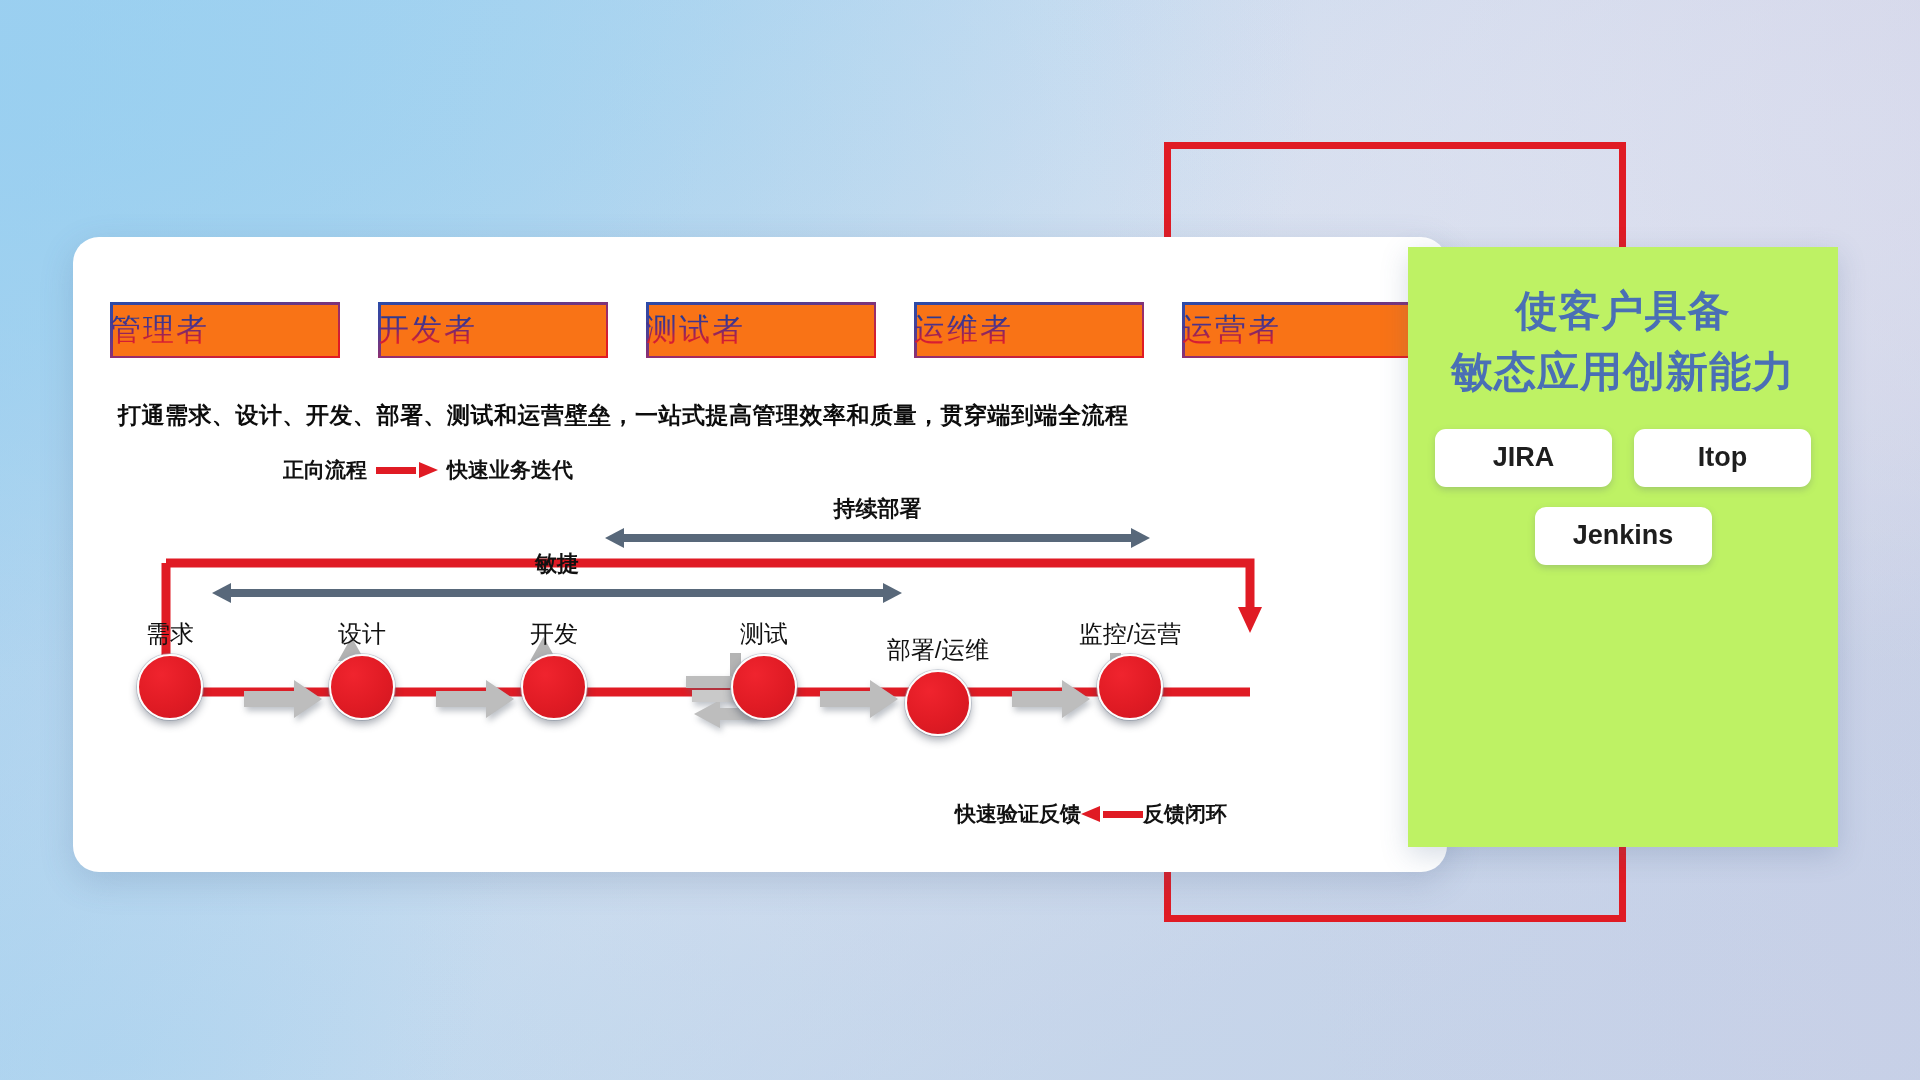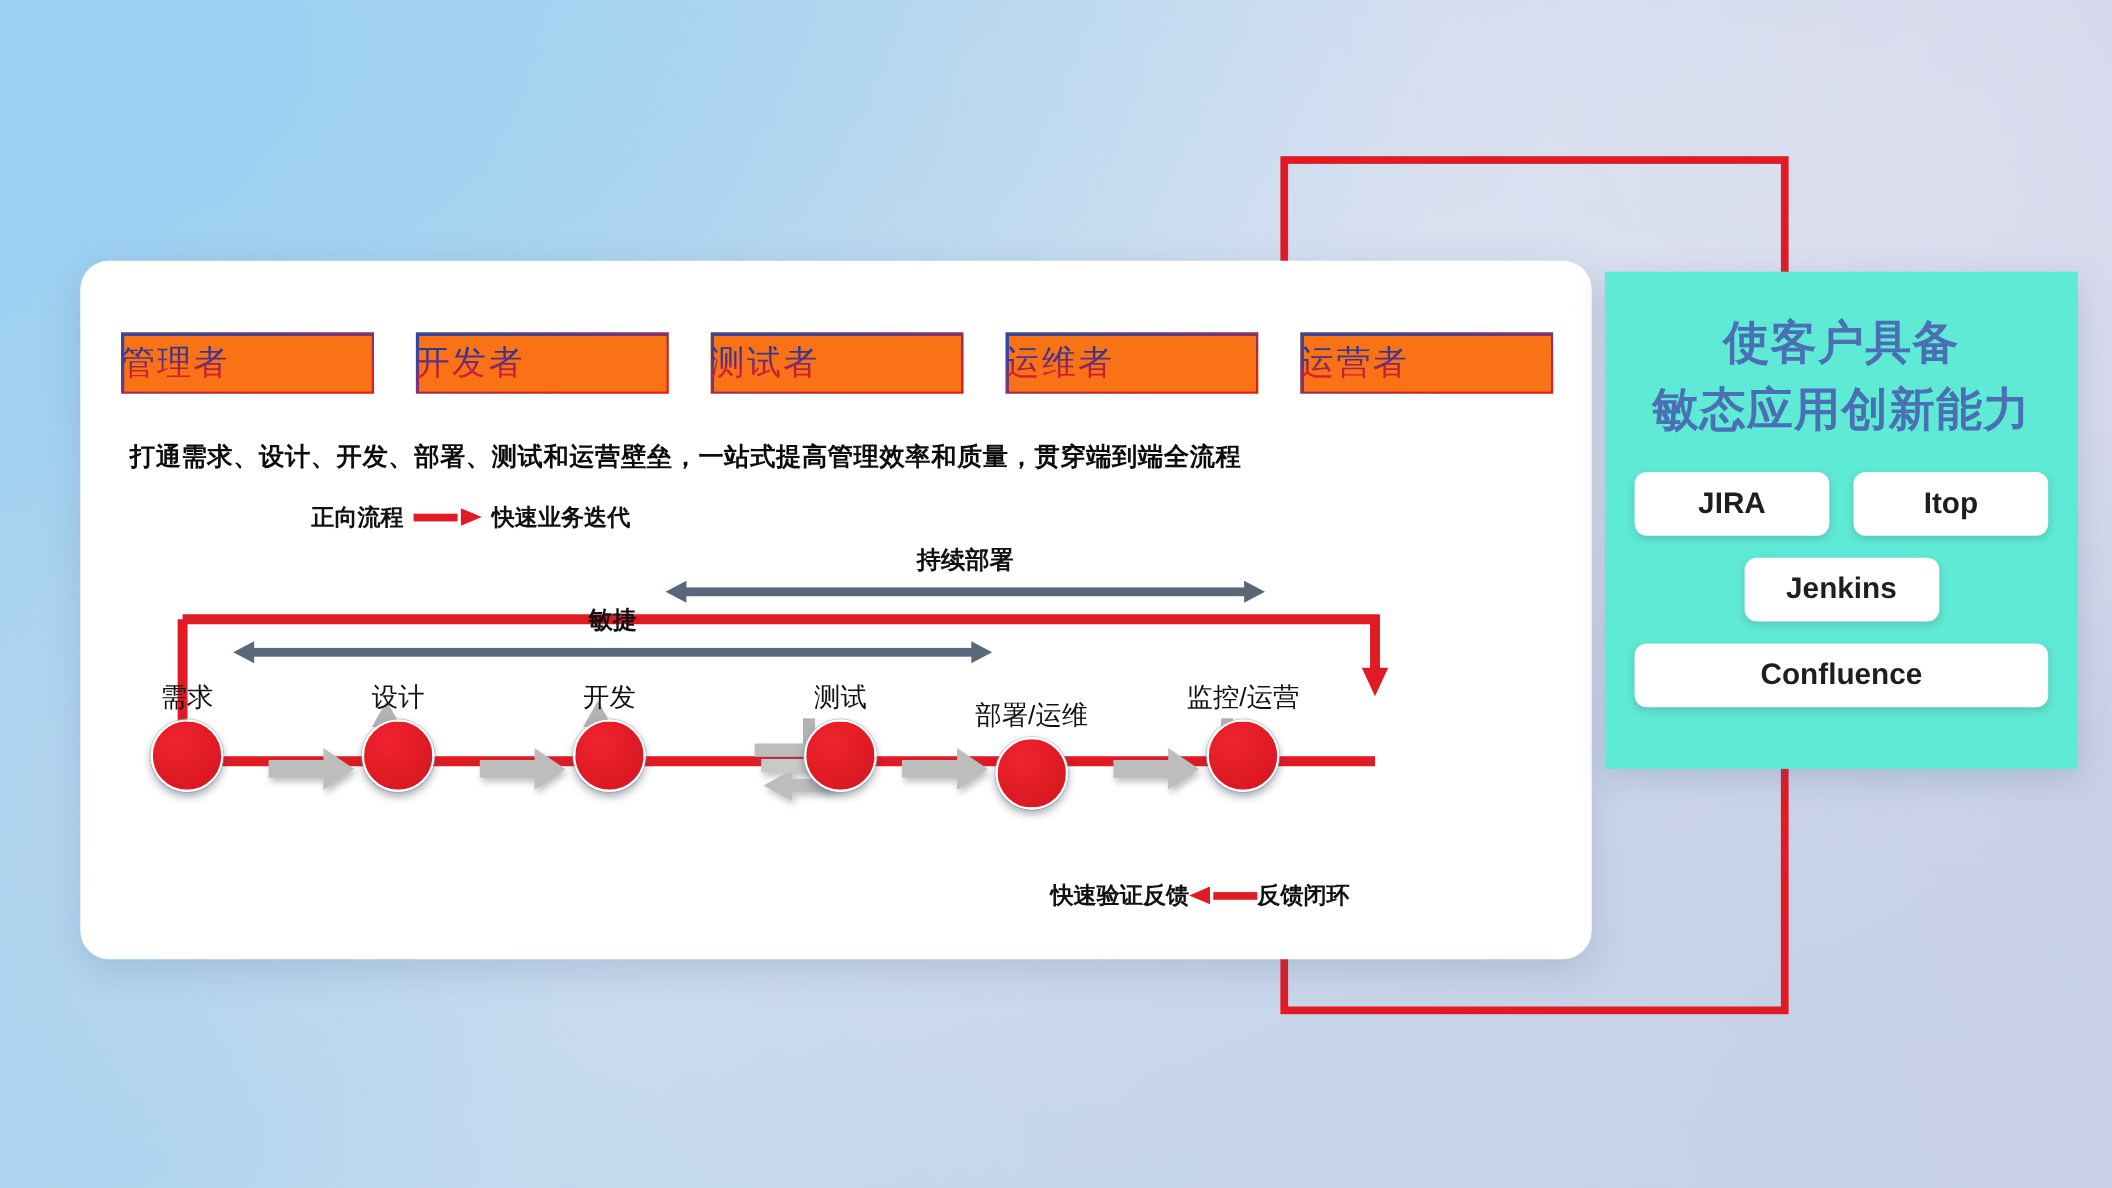--- a/index.html
+++ b/index.html
@@ -89,22 +89,22 @@
   .gray-arrow{position:absolute;top:62px;width:78px;height:38px;
     filter:drop-shadow(2px 4px 3px rgba(90,100,115,.40));}
   .gray-arrow svg{display:block;}
   #u-turn{position:absolute;top:52px;left:574px;width:104px;height:64px;
     filter:drop-shadow(2px 4px 3px rgba(90,100,115,.38));}
 
   
   #legend-fb{position:absolute;left:955px;top:800px;z-index:5;display:flex;align-items:center;}
 
   
-  #panel{position:absolute;left:1459px;top:247px;width:430px;height:452px;
-    background:#5eead4;z-index:6;box-shadow:0 8px 26px rgba(70,95,135,.22);}
+  #panel{position:absolute;left:1408px;top:247px;width:430px;height:600px;
+    background:#bef264;z-index:6;box-shadow:0 8px 26px rgba(70,95,135,.22);}
   #panel-title{padding:34px 18px 0;text-align:center;color:#4a6fb5;
     font-size:42px;font-weight:bold;line-height:1.45;letter-spacing:1px;}
   #tools{display:flex;flex-wrap:wrap;gap:20px 22px;padding:26px 24px 0;justify-content:center;}
   .tool{background:#ffffff;border-radius:11px;height:58px;
     display:flex;align-items:center;justify-content:center;
     font-size:27px;font-weight:bold;color:#1e1e1e;
     box-shadow:0 3px 7px rgba(80,95,120,.26);}
   .tool.half{width:177px;}
   .tool.full{width:376px;}
 </style>
@@ -245,15 +245,14 @@
 
 <div id="panel">
   <div id="panel-title">
     <div>使客户具备</div>
     <div>敏态应用创新能力</div>
   </div>
   <div id="tools">
     <div class="tool half">JIRA</div>
     <div class="tool half">Itop</div>
     <div class="tool half">Jenkins</div>
-    <div class="tool full">Confluence</div>
   </div>
 </div>
 
 </body></html>

